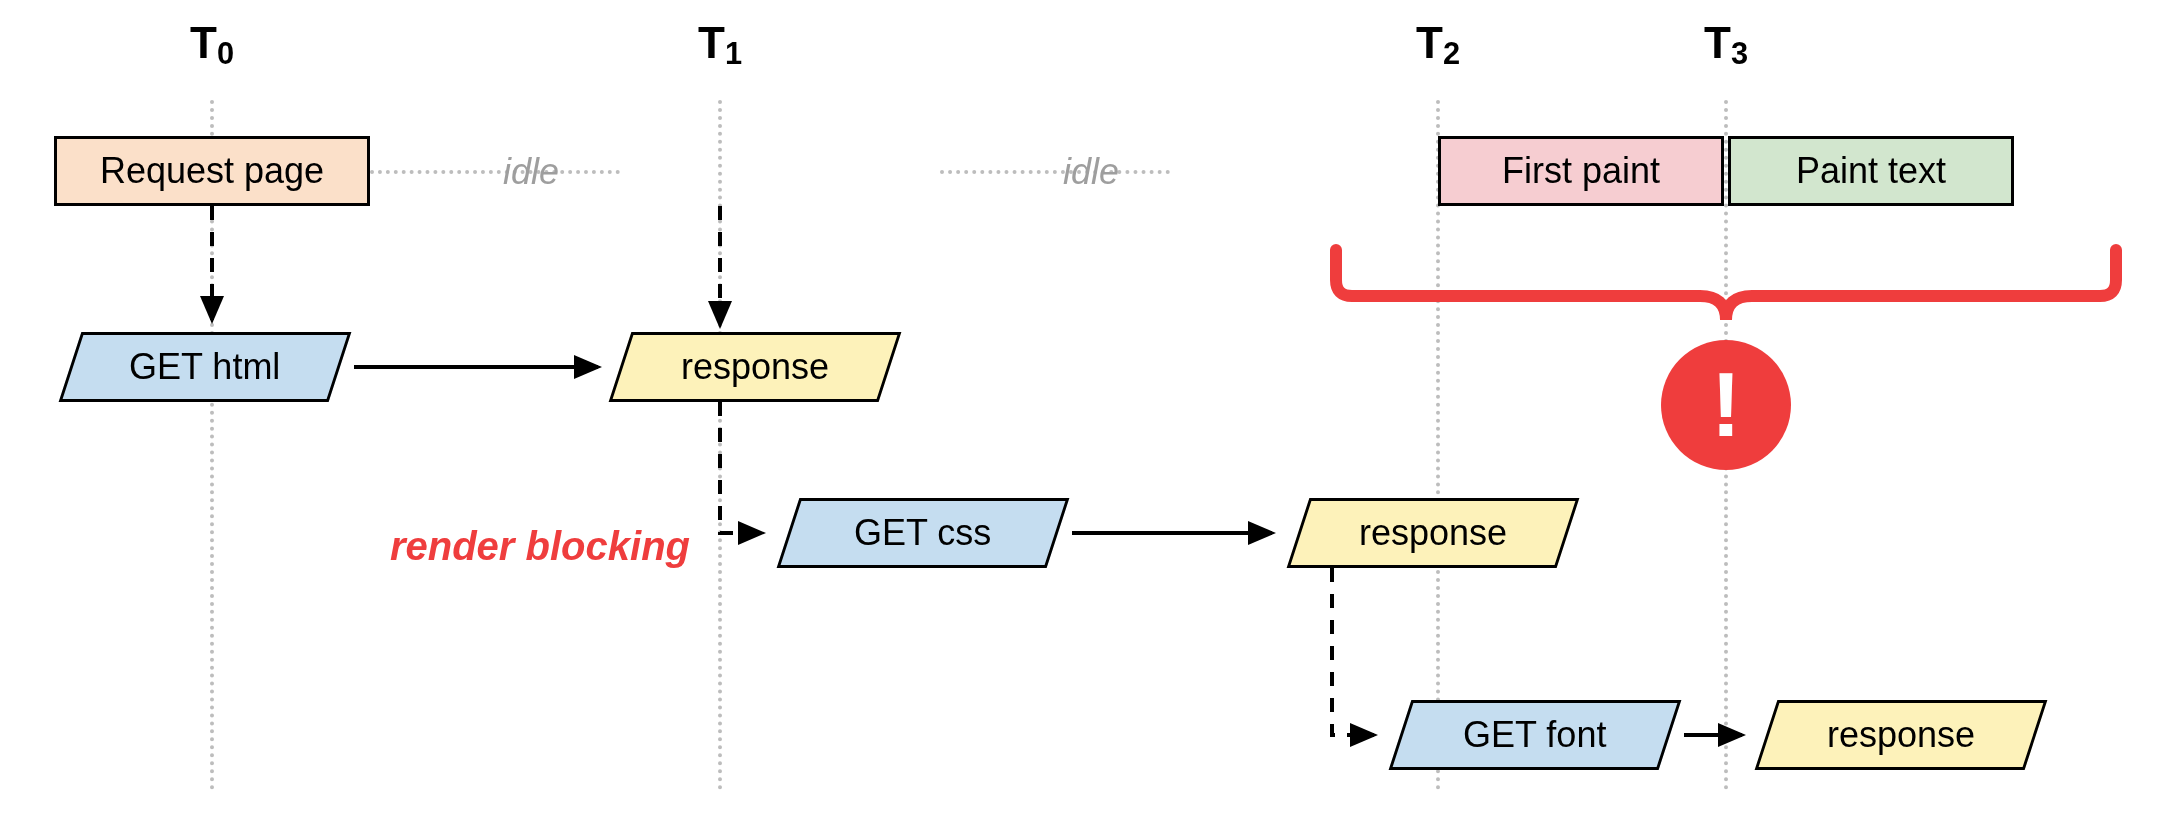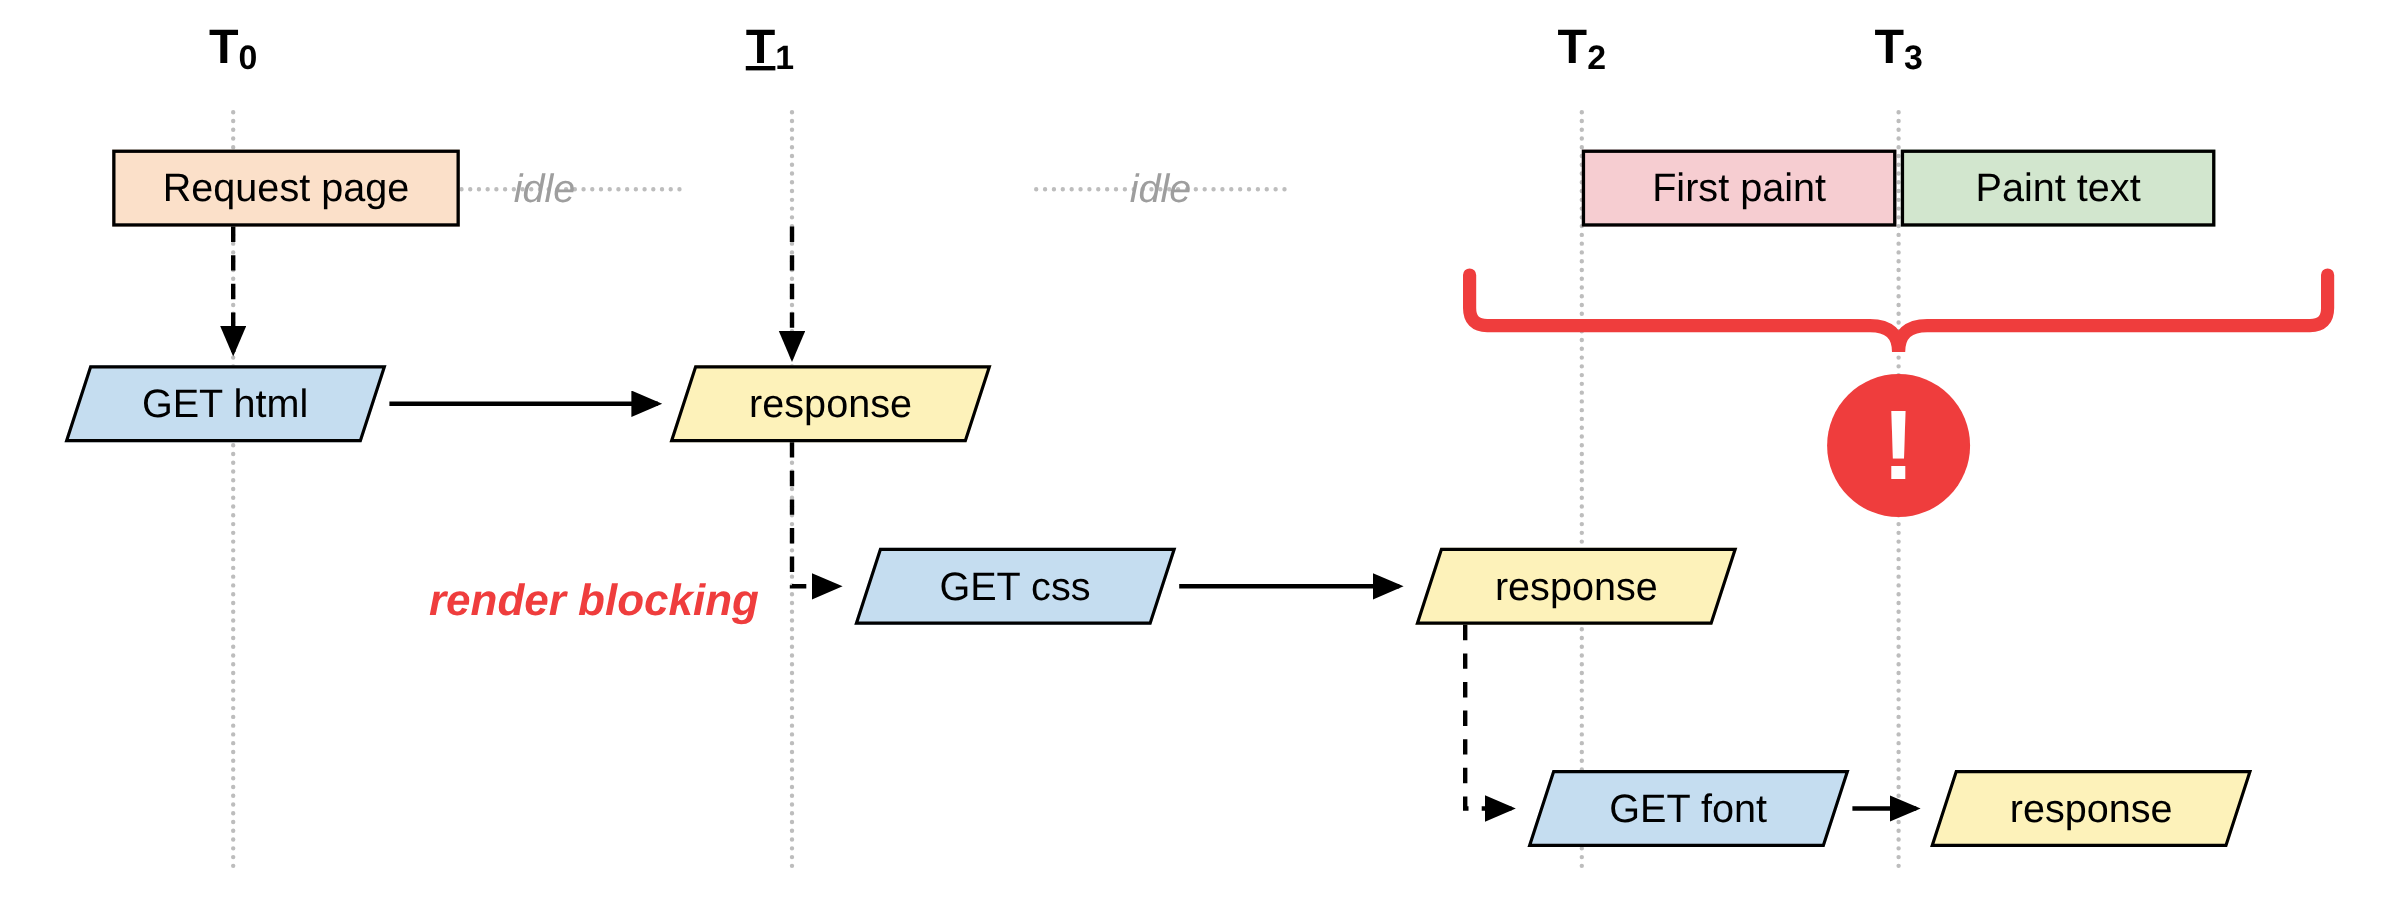--- a/index.html
+++ b/index.html
@@ -63,20 +63,21 @@
   .parallelogram > span {
     display: inline-block;
     transform: skewX(18deg);
   }
   .idle-label {
     position: absolute;
     font-size: 36px;
     font-style: italic;
     color: #9e9e9e;
     transform: translate(-50%, -50%);
+    margin-left: 36px;
   }
   .annotation {
     position: absolute;
     font-size: 40px;
     font-style: italic;
     font-weight: 700;
     color: #ef3d3d;
     text-align: right;
   }
   .arrow-solid {
@@ -130,31 +131,31 @@
   <div class="vline" style="left:718px;"></div>
   <div class="vline" style="left:1436px;"></div>
   <div class="vline" style="left:1724px;"></div>
 
   <div class="hline" style="left:370px; width:250px; top:170px;"></div>
   <div class="hline" style="left:940px; width:230px; top:170px;"></div>
 
   <div class="time-label" style="left:212px; top:18px;">
     <span>T</span><sub>0</sub>
   </div>
-  <div class="time-label" style="left:700px; top:18px;text-decoration:underline;">
+  <div class="time-label" style="left:720px; top:18px;">
     <span>T</span><sub>1</sub>
   </div>
   <div class="time-label" style="left:1438px; top:18px;">
     <span>T</span><sub>2</sub>
   </div>
   <div class="time-label" style="left:1726px; top:18px;">
     <span>T</span><sub>3</sub>
   </div>
 
-  <div class="box box-orange" style="left:54px; top:136px; width:316px;margin-left:48px;">
+  <div class="box box-orange" style="left:54px; top:136px; width:316px;">
     <span>Request page</span>
   </div>
   <div class="idle-label" style="left:495px; top:172px;">idle</div>
   <div class="idle-label" style="left:1055px; top:172px;">idle</div>
   <div class="box box-pink" style="left:1438px; top:136px; width:286px;">
     <span>First paint</span>
   </div>
   <div class="box box-green" style="left:1728px; top:136px; width:286px;">
     <span>Paint text</span>
   </div>

